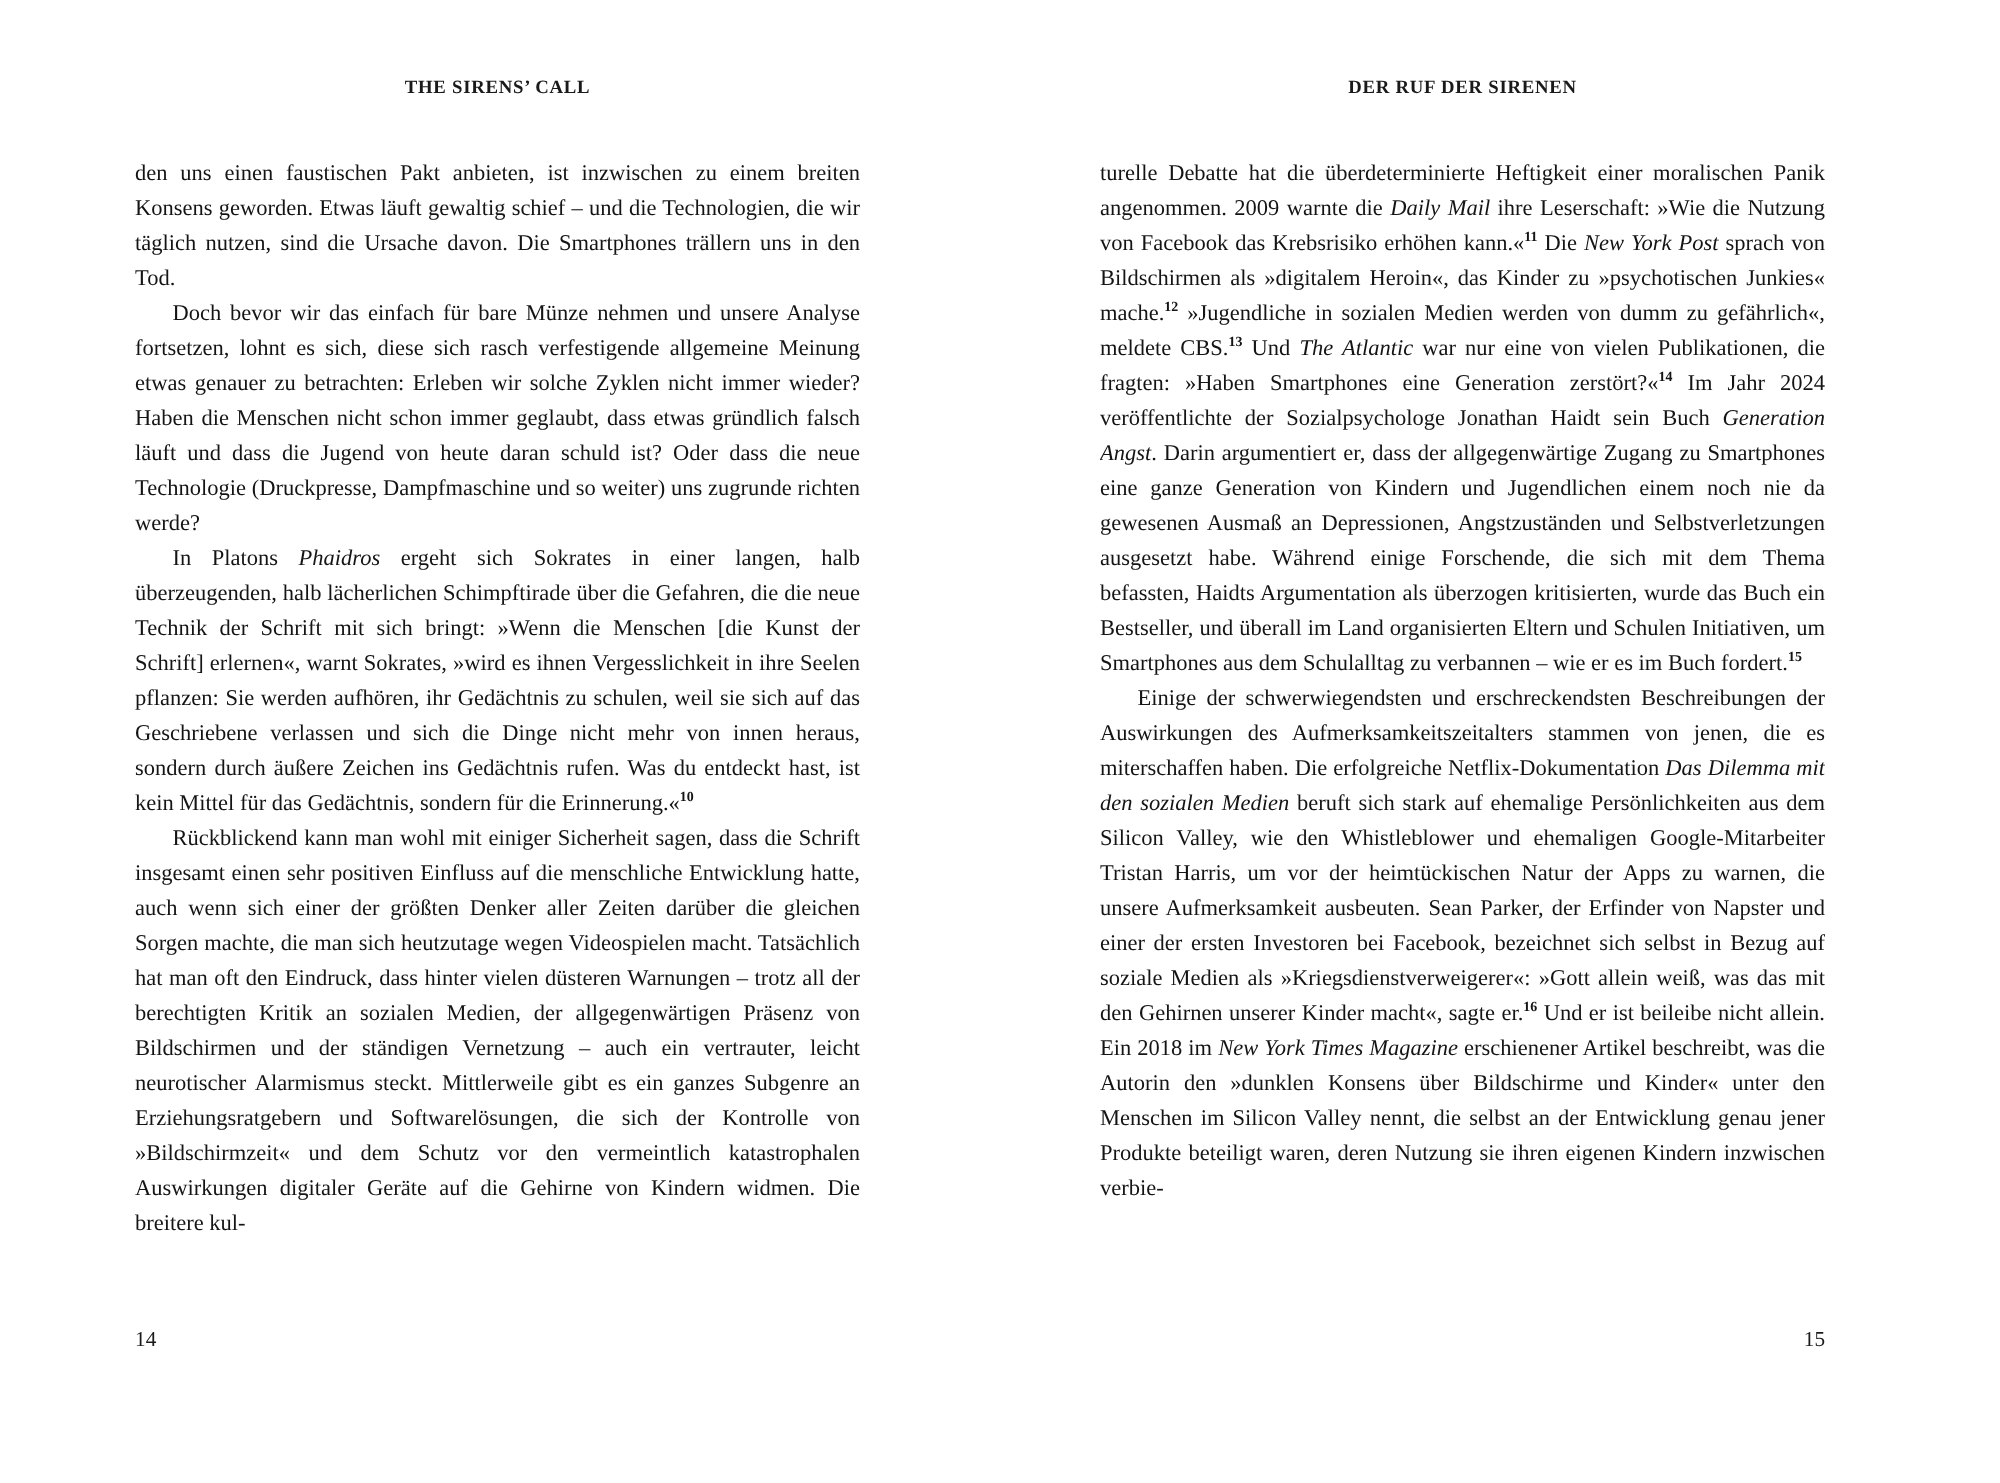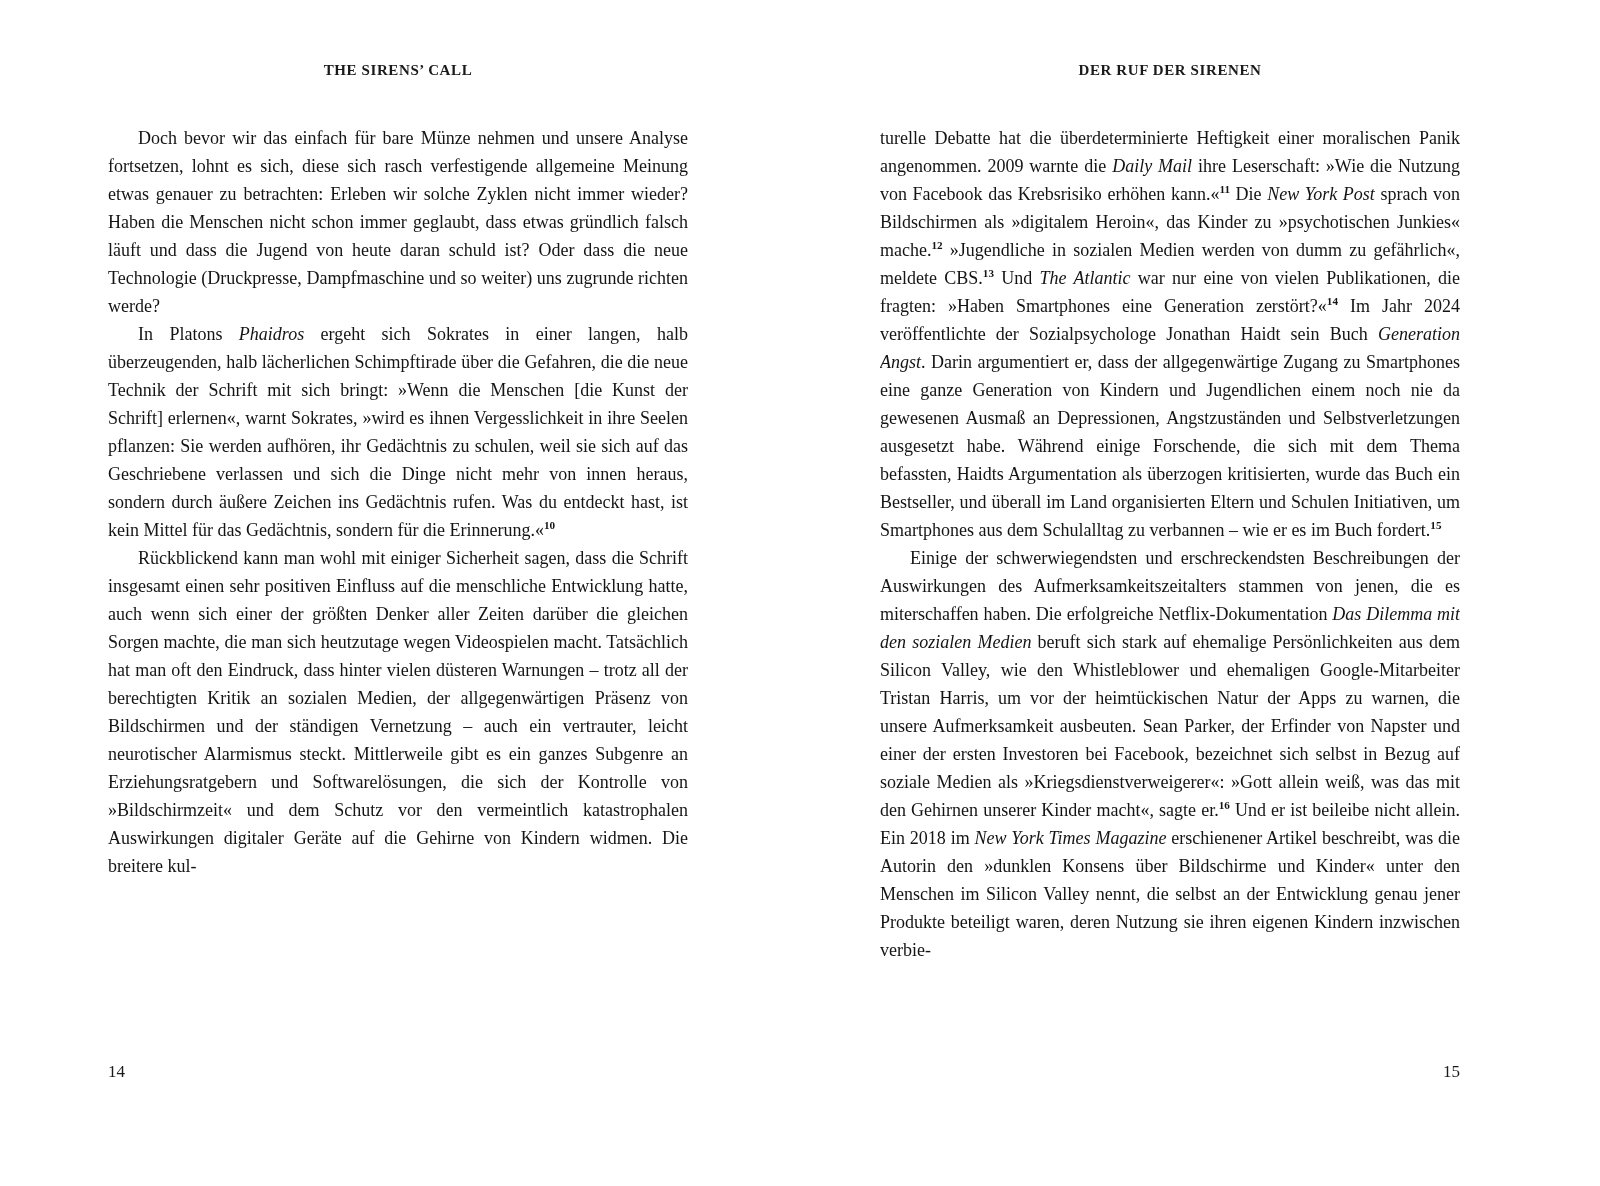--- a/index.html
+++ b/index.html
@@ -73,20 +73,21 @@
 </style>
 </head>
 <body>
 
 <div class="spread">
 
   <div class="page page-left">
     <div class="content-col">
       <div class="running-head">THE SIRENS’ CALL</div>
       <div class="text-block">
+          <p class="para"><span>den uns einen faustischen Pakt anbieten, ist inzwischen zu einem breiten Konsens geworden. Etwas läuft gewaltig schief – und die Technologien, die wir täglich nutzen, sind die Ursache davon. Die Smartphones trällern uns in den Tod.</span></p>
           <p class="para indent"><span>Doch bevor wir das einfach für bare Münze nehmen und unsere Analyse fortsetzen, lohnt es sich, diese sich rasch verfestigende allgemeine Meinung etwas genauer zu betrachten: Erleben wir solche Zyklen nicht immer wieder? Haben die Menschen nicht schon immer geglaubt, dass etwas gründlich falsch läuft und dass die Jugend von heute daran schuld ist? Oder dass die neue Technologie (Druckpresse, Dampfmaschine und so weiter) uns zugrunde richten werde?</span></p>
           <p class="para indent"><span>In Platons </span><i>Phaidros</i><span> ergeht sich Sokrates in einer langen, halb überzeugenden, halb lächerlichen Schimpftirade über die Gefahren, die die neue Technik der Schrift mit sich bringt: »Wenn die Menschen [die Kunst der Schrift] erlernen«, warnt Sokrates, »wird es ihnen Vergesslichkeit in ihre Seelen pflanzen: Sie werden aufhören, ihr Gedächtnis zu schulen, weil sie sich auf das Geschriebene verlassen und sich die Dinge nicht mehr von innen heraus, sondern durch äußere Zeichen ins Gedächtnis rufen. Was du entdeckt hast, ist kein Mittel für das Gedächtnis, sondern für die Erinnerung.«</span><sup>10</sup></p>
           <p class="para indent"><span>Rückblickend kann man wohl mit einiger Sicherheit sagen, dass die Schrift insgesamt einen sehr positiven Einfluss auf die menschliche Entwicklung hatte, auch wenn sich einer der größten Denker aller Zeiten darüber die gleichen Sorgen machte, die man sich heutzutage wegen Videospielen macht. Tatsächlich hat man oft den Eindruck, dass hinter vielen düsteren Warnungen – trotz all der berechtigten Kritik an sozialen Medien, der allgegenwärtigen Präsenz von Bildschirmen und der ständigen Vernetzung – auch ein vertrauter, leicht neurotischer Alarmismus steckt. Mittlerweile gibt es ein ganzes Subgenre an Erziehungsratgebern und Softwarelösungen, die sich der Kontrolle von »Bildschirmzeit« und dem Schutz vor den vermeintlich katastrophalen Auswirkungen digitaler Geräte auf die Gehirne von Kindern widmen. Die breitere kul-</span></p>
         </div>
       <div class="folio folio-left">14</div>
     </div>
   </div>
 
   <div class="page page-right">
     <div class="content-col">

